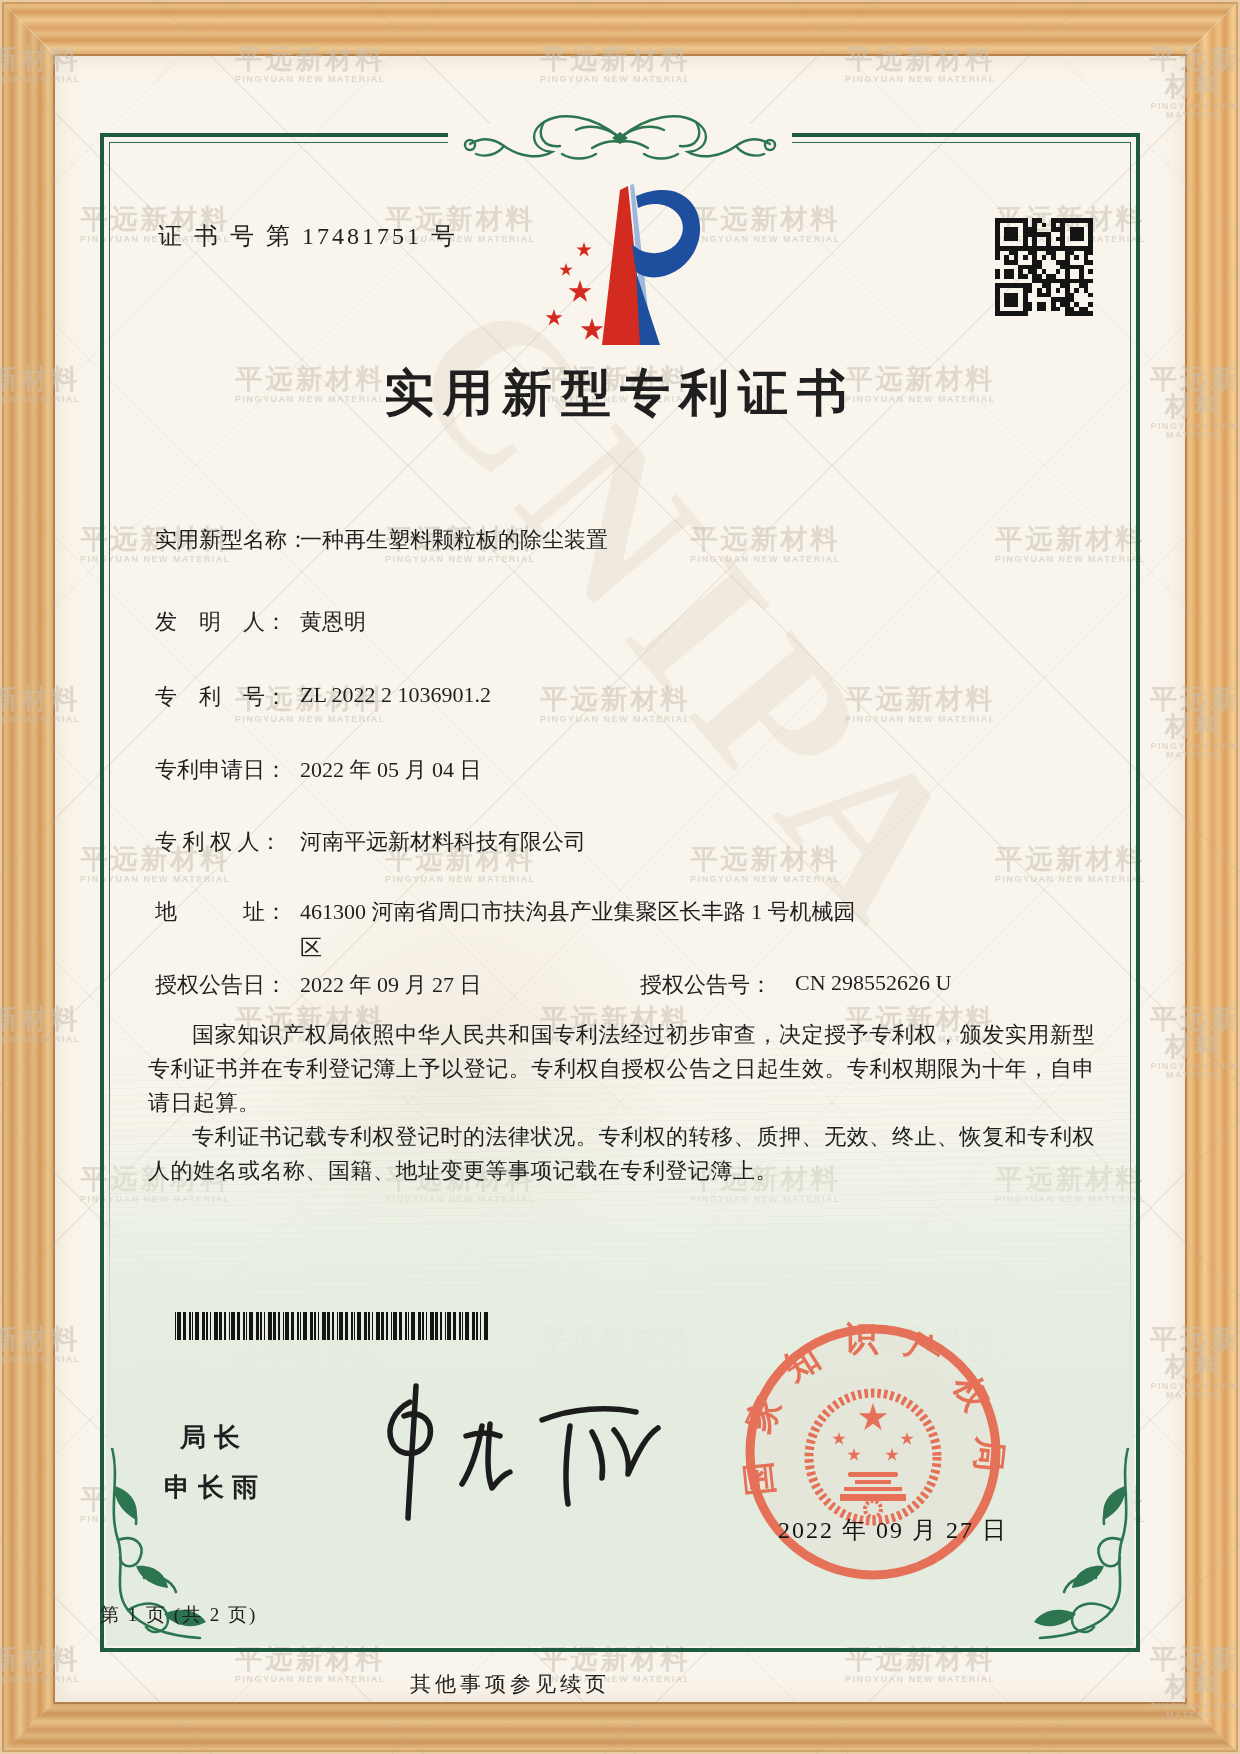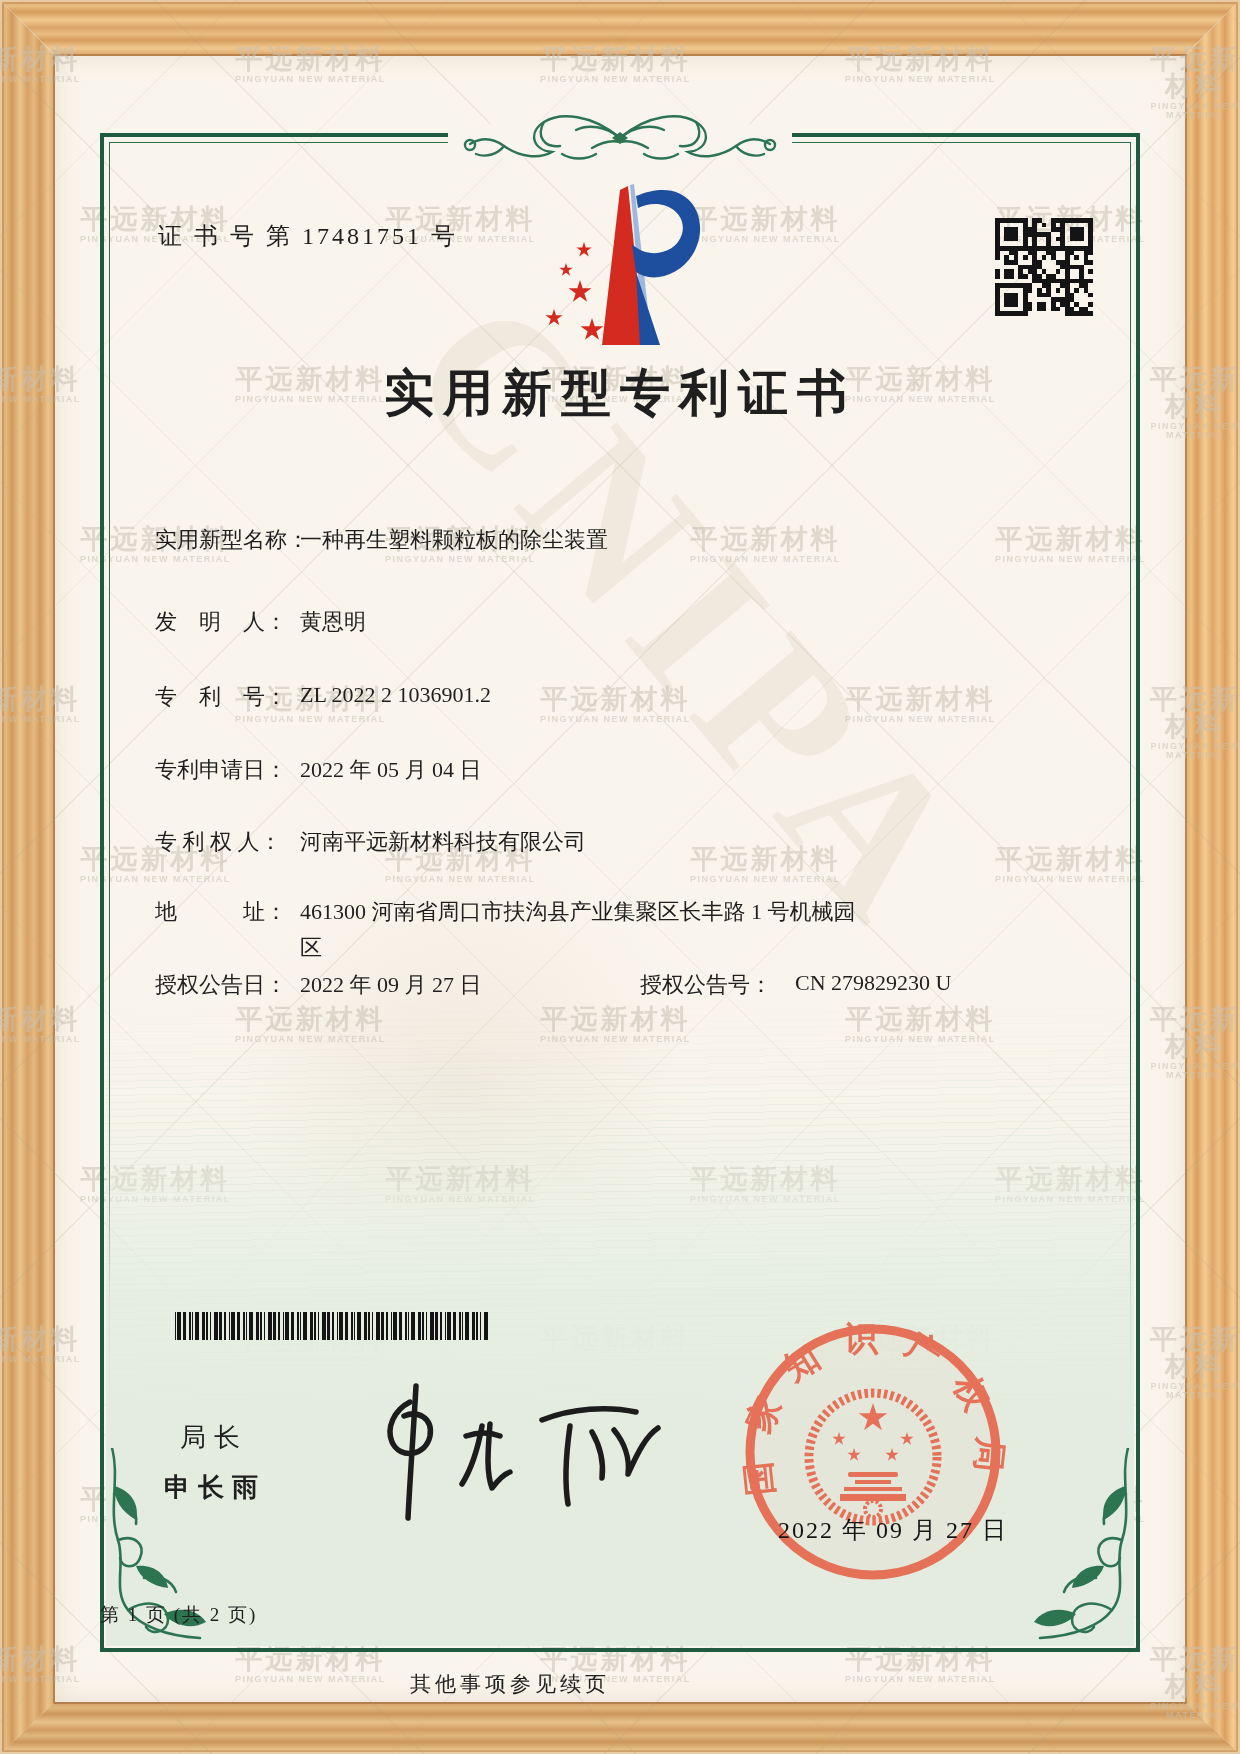--- a/index.html
+++ b/index.html
@@ -51,21 +51,21 @@
   #title{left:0;top:360px;width:1240px;text-align:center;font-size:50px;font-weight:bold;letter-spacing:9px;}
   .row{position:absolute;left:0;top:0;width:1240px;font-size:22px;z-index:10;}
   .lab{position:absolute;left:155px;white-space:pre;}
   .val{position:absolute;left:300px;white-space:pre;}
   .val2{position:absolute;left:300px;top:36px;}
   .lab2{position:absolute;left:640px;white-space:pre;}
   .valb{position:absolute;left:795px;white-space:pre;}
   #body-text{left:148px;top:1018px;width:947px;font-size:22px;line-height:34px;letter-spacing:.5px;text-align:justify;}
   #body-text p{margin:0;text-indent:2em;}
   #barcode{left:175px;top:1312px;width:315px;height:28px;}
-  #director-label{left:180px;top:1420px;font-size:26px;font-weight:400;letter-spacing:8px;font-family:"Liberation Sans","DejaVu Sans",sans-serif;}
+  #director-label{left:180px;top:1420px;font-size:26px;font-weight:700;letter-spacing:8px;font-family:"Liberation Sans","DejaVu Sans",sans-serif;}
   #director-name{left:164px;top:1470px;font-size:26px;font-weight:600;letter-spacing:8px;font-family:Liberation Sans, sans-serif;}
   #signature{left:358px;top:1378px;z-index:12;}
   #seal{left:738px;top:1317px;z-index:11;opacity:.93;}
   #seal-date{left:778px;top:1514px;font-size:24px;letter-spacing:2px;z-index:13;color:#161616;}
   #page-info{left:100px;top:1602px;width:1040px;font-size:19px;letter-spacing:2px;}
   #continuation-note{left:0;top:1670px;width:1020px;text-align:center;font-size:21px;letter-spacing:4px;z-index:10;}
 </style>
 </head>
 <body>
 
@@ -635,23 +635,27 @@
   </div>
   <div class="row" style="top:897px">
     <span class="lab">地　　　址：</span>
     <span class="val">461300 河南省周口市扶沟县产业集聚区长丰路 1 号机械园</span>
     <span class="val2">区</span>
   </div>
   <div class="row" style="top:970px">
     <span class="lab">授权公告日：</span>
     <span class="val">2022 年 09 月 27 日</span>
     <span class="lab2">授权公告号：</span>
-    <span class="valb">CN 279829230 U</span>
-  </div>
-
+    <span class="valb">CN 298552626 U</span>
+  </div>
+
+  <div class="content" id="body-text">
+    <p>国家知识产权局依照中华人民共和国专利法经过初步审查，决定授予专利权，颁发实用新型专利证书并在专利登记簿上予以登记。专利权自授权公告之日起生效。专利权期限为十年，自申请日起算。</p>
+    <p>专利证书记载专利权登记时的法律状况。专利权的转移、质押、无效、终止、恢复和专利权人的姓名或名称、国籍、地址变更等事项记载在专利登记簿上。</p>
+  </div>
 
   <svg class="content" id="barcode" viewBox="0 0 315 28" preserveAspectRatio="none">
     <g id="barcode-bars" fill="#141414">
         <rect x="0" y="0" width="1" height="28"></rect>
         <rect x="2" y="0" width="4" height="28"></rect>
         <rect x="8" y="0" width="3" height="28"></rect>
         <rect x="14" y="0" width="2" height="28"></rect>
         <rect x="17" y="0" width="1" height="28"></rect>
         <rect x="20" y="0" width="4" height="28"></rect>
         <rect x="27" y="0" width="3" height="28"></rect>

